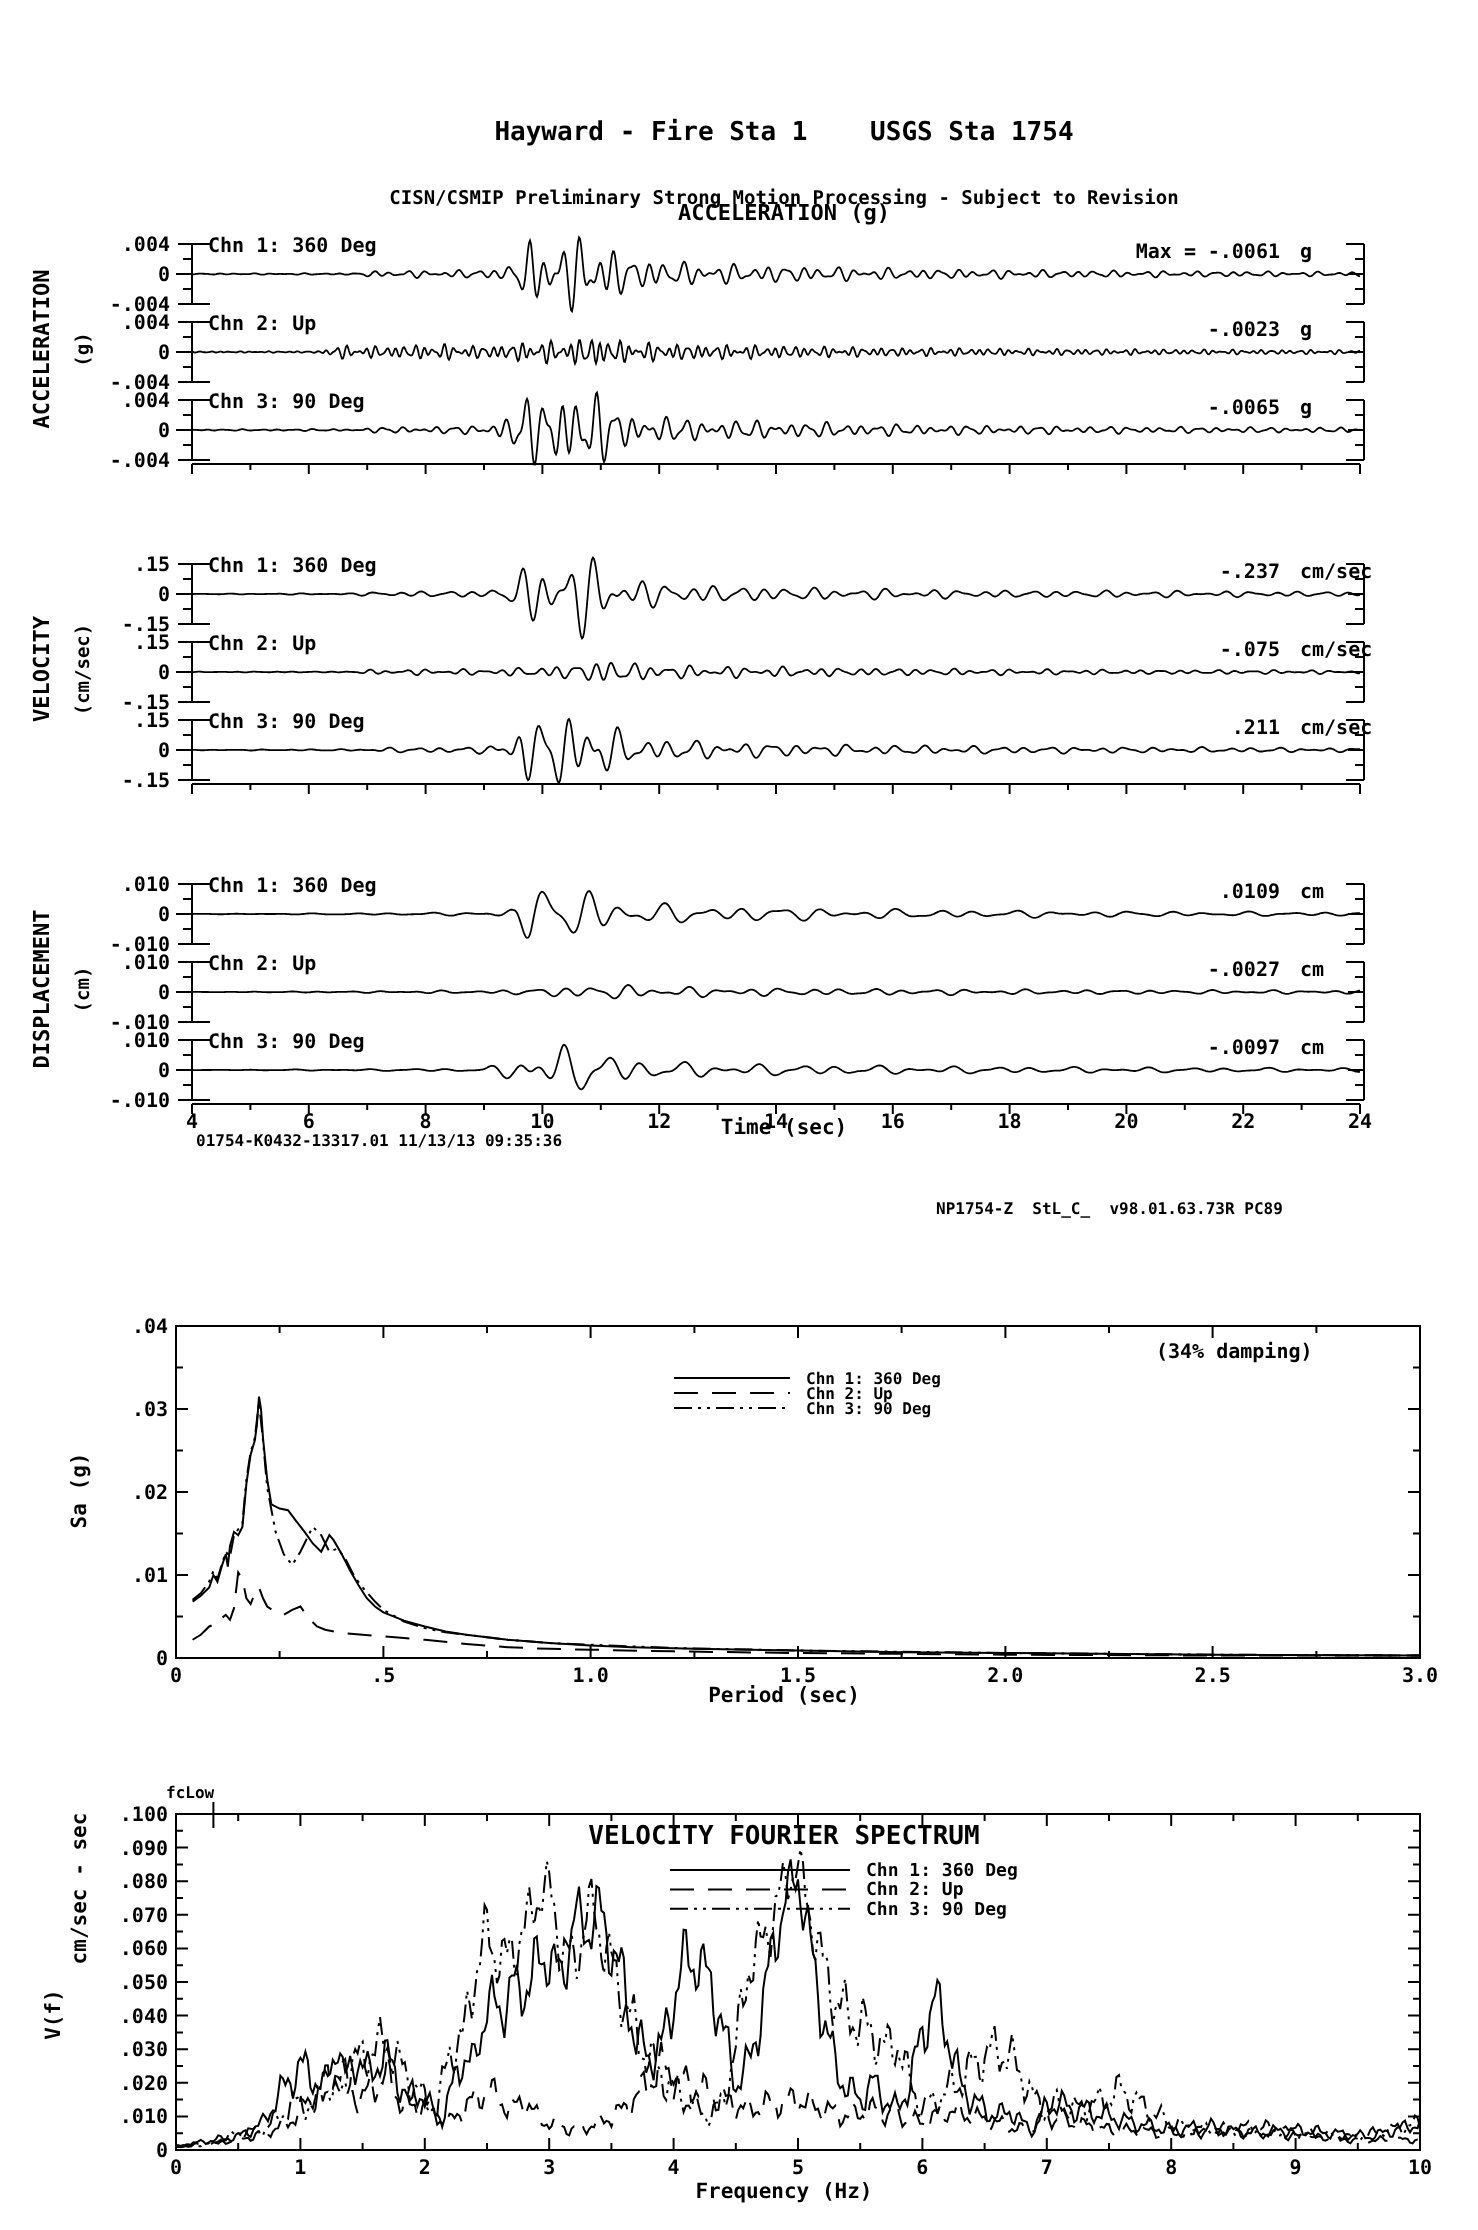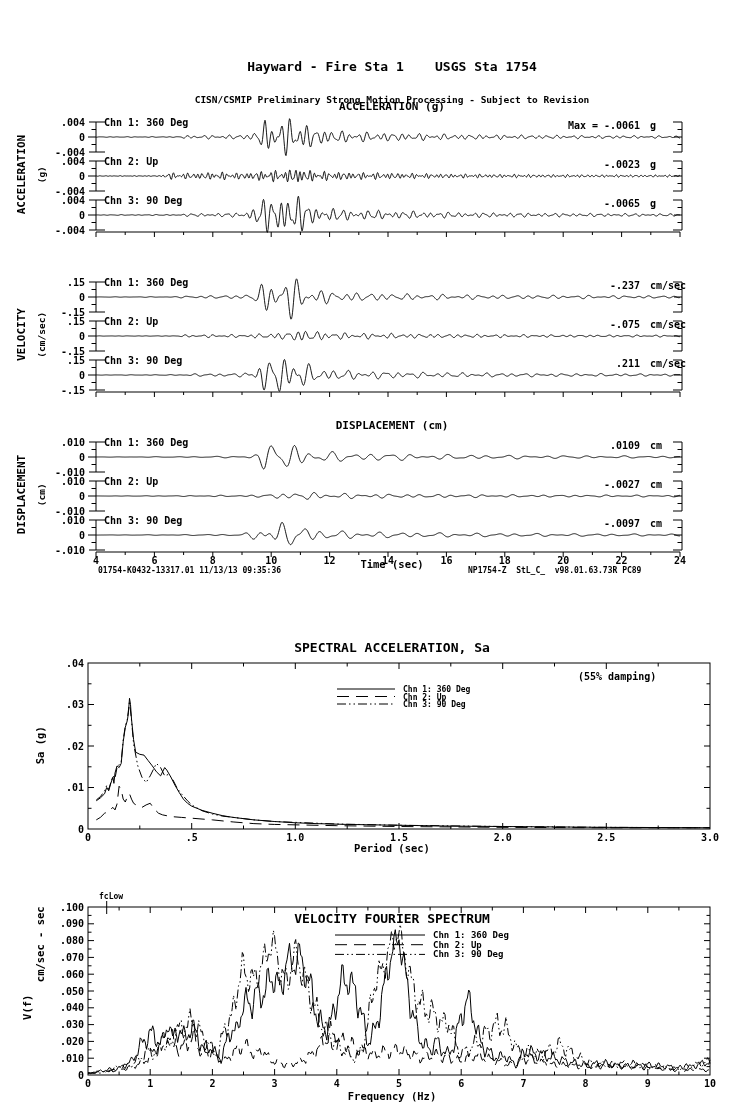--- a/index.html
+++ b/index.html
@@ -15,42 +15,40 @@
 </style>
 </head>
 <body>
 
 <div class="page">
 
   <div class="abs ctr f13" style="top:60px">Hayward - Fire Sta 1    USGS Sta 1754</div>
   <div class="abs ctr f95" style="top:95px">CISN/CSMIP Preliminary Strong Motion Processing - Subject to Revision</div>
 
   <div class="abs ctr f11" style="top:101px">ACCELERATION (g)</div>
-  <div class="abs ctr f11" style="top:420px">DISPLACEMENT (cm)</div>
-  <div class="abs ctr f13t" style="top:641px">SPECTRAL ACCELERATION, Sa</div>
   <div class="abs ctr f13t" style="top:912px">VELOCITY FOURIER SPECTRUM</div>
 
   <div class="rot f11" style="left:-79px;top:169px">ACCELERATION</div>
   <div class="rot f95" style="left:-58px;top:170px">(g)</div>
   <div class="rot f11" style="left:-79px;top:329px">VELOCITY</div>
   <div class="rot f95" style="left:-58px;top:330px">(cm/sec)</div>
   <div class="rot f11" style="left:-79px;top:489px">DISPLACEMENT</div>
   <div class="rot f95" style="left:-58px;top:490px">(cm)</div>
   <div class="rot f105" style="left:-60px;top:740px">Sa (g)</div>
   <div class="rot f105" style="left:-60px;top:939px">cm/sec - sec</div>
   <div class="rot f105" style="left:-73px;top:1002px">V(f)</div>
 
   <div class="abs ctr f105" style="top:559px">Time (sec)</div>
   <div class="abs ctr f105" style="top:843px">Period (sec)</div>
   <div class="abs ctr f105" style="top:1091px">Frequency (Hz)</div>
-  <div class="abs f10" style="left:578px;top:672px">(55% damping)</div>
-  <div class="abs f8" style="left:99px;top:893px">fcLow</div>
+  <div class="abs f10" style="left:578px;top:672px">(34% damping)</div>
+  <div class="abs f8" style="left:83px;top:893px">fcLow</div>
 
   <div class="abs f8" style="left:98px;top:567px">01754-K0432-13317.01 11/13/13 09:35:36</div>
-  <div class="abs f8" style="left:468px;top:567px">NP1754-Z  StL_C_  v98.01.63.73R PC89</div>
+  <div class="abs f8" style="left:468px;top:601px">NP1754-Z  StL_C_  v98.01.63.73R PC89</div>
 
   <svg id="plot-svg" width="739" height="1115" viewBox="0 0 739 1115">
       <path d="M96,122V152M96,122h9M96,152h9M96,122h-7M96,129.5h-4.5M96,137h-8M96,144.5h-4.5M96,152h-7" fill="none" stroke="#000000" stroke-width="1"></path>
       <path d="M682,122V152M682,122h-9M682,152h-9M682,137h-8M682,129.5h-4.5M682,144.5h-4.5" fill="none" stroke="#000000" stroke-width="1"></path>
       <text x="85" y="125.5" font-size="10" text-anchor="end" font-family="&quot;DejaVu Sans Mono&quot;,&quot;Liberation Mono&quot;,monospace" font-weight="bold" fill="#000000">.004</text>
       <text x="85" y="140.5" font-size="10" text-anchor="end" font-family="&quot;DejaVu Sans Mono&quot;,&quot;Liberation Mono&quot;,monospace" font-weight="bold" fill="#000000">0</text>
       <text x="85" y="155.5" font-size="10" text-anchor="end" font-family="&quot;DejaVu Sans Mono&quot;,&quot;Liberation Mono&quot;,monospace" font-weight="bold" fill="#000000">-.004</text>
       <text x="104" y="126" font-size="10" text-anchor="start" font-family="&quot;DejaVu Sans Mono&quot;,&quot;Liberation Mono&quot;,monospace" font-weight="bold" fill="#000000">Chn 1: 360 Deg</text>
       <text x="598" y="129" font-size="10" text-anchor="end" font-family="&quot;DejaVu Sans Mono&quot;,&quot;Liberation Mono&quot;,monospace" font-weight="bold" fill="#000000">Max =</text>
       <text x="640" y="129" font-size="10" text-anchor="end" font-family="&quot;DejaVu Sans Mono&quot;,&quot;Liberation Mono&quot;,monospace" font-weight="bold" fill="#000000">-.0061</text>

